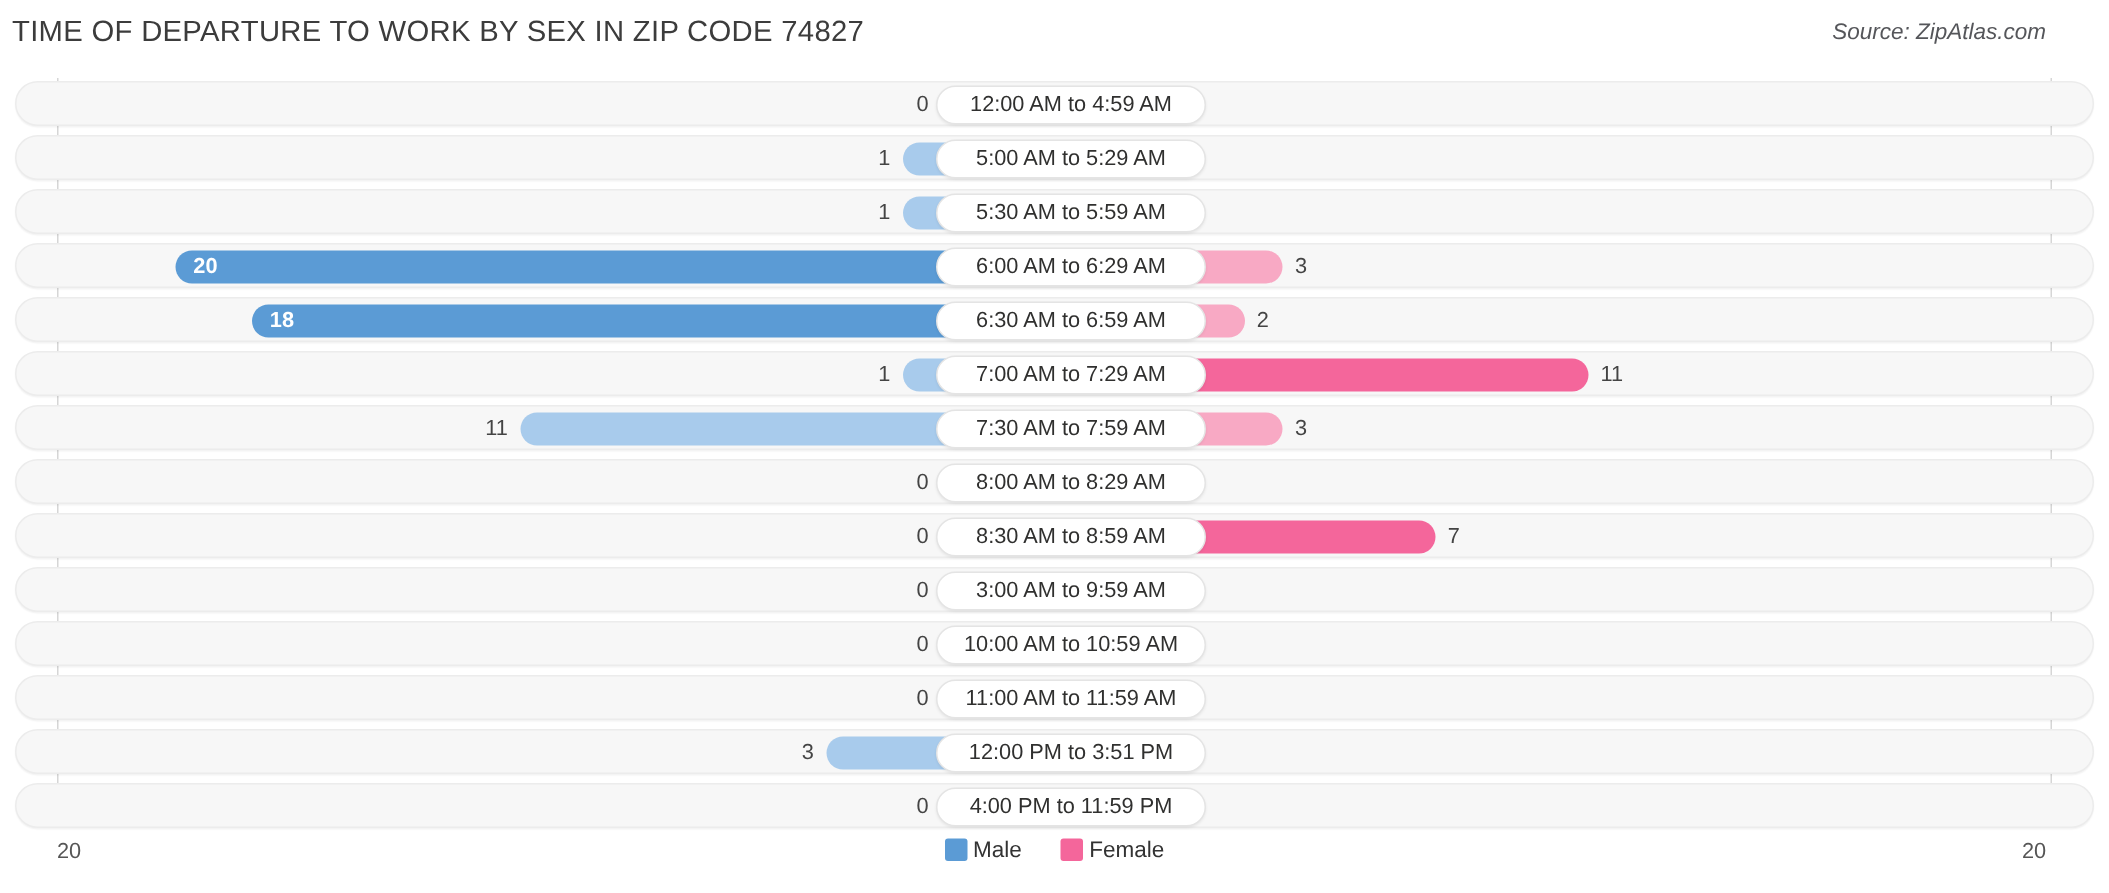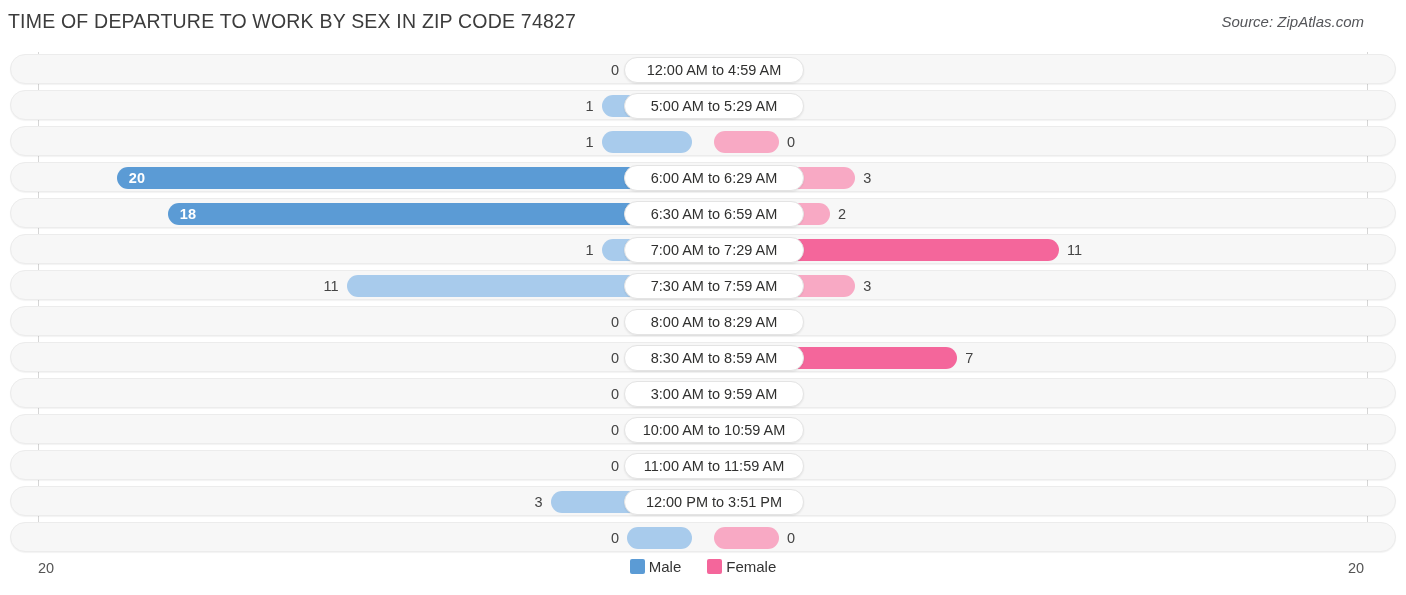--- a/index.html
+++ b/index.html
@@ -107,20 +107,21 @@
         <div class="val val-male-out" style="right: 801.5px;">1</div>
         <div class="bar bar-female" style="width: 65px; background: rgb(248, 169, 196);"></div>
         <div class="val val-female-out" style="left: 776px;">0</div>
         <div class="cat">5:00 AM to 5:29 AM</div>
       </div>
       <div class="row" style="top: 74px;">
         <div class="bar bar-male" style="width: 90.5px; background: rgb(168, 203, 236);"></div>
         <div class="val val-male-out" style="right: 801.5px;">1</div>
         <div class="bar bar-female" style="width: 65px; background: rgb(248, 169, 196);"></div>
         <div class="val val-female-out" style="left: 776px;">0</div>
+        <div class="cat">5:30 AM to 5:59 AM</div>
       </div>
       <div class="row" style="top: 110px;">
         <div class="bar bar-male" style="width: 575px; background: rgb(91, 155, 213);"></div>
         <div class="val val-male-in" style="right: 1250px;">20</div>
         <div class="bar bar-female" style="width: 141.35px; background: rgb(248, 169, 196);"></div>
         <div class="val val-female-out" style="left: 852.35px;">3</div>
         <div class="cat">6:00 AM to 6:29 AM</div>
       </div>
       <div class="row" style="top: 146px;">
         <div class="bar bar-male" style="width: 524px; background: rgb(91, 155, 213);"></div>
@@ -183,20 +184,21 @@
         <div class="val val-male-out" style="right: 852.5px;">3</div>
         <div class="bar bar-female" style="width: 65px; background: rgb(248, 169, 196);"></div>
         <div class="val val-female-out" style="left: 776px;">0</div>
         <div class="cat">12:00 PM to 3:51 PM</div>
       </div>
       <div class="row" style="top: 470px;">
         <div class="bar bar-male" style="width: 65px; background: rgb(168, 203, 236);"></div>
         <div class="val val-male-out" style="right: 776px;">0</div>
         <div class="bar bar-female" style="width: 65px; background: rgb(248, 169, 196);"></div>
         <div class="val val-female-out" style="left: 776px;">0</div>
+        <div class="cat">4:00 PM to 11:59 PM</div>
       </div>
     </div>
 
   <div class="tick tick-left">20</div>
   <div class="tick tick-right">20</div>
 
   <div class="legend" id="legend">
       <div class="legend-item">
         <span class="legend-swatch" style="background: rgb(91, 155, 213);"></span>
         <span class="legend-label">Male</span>

